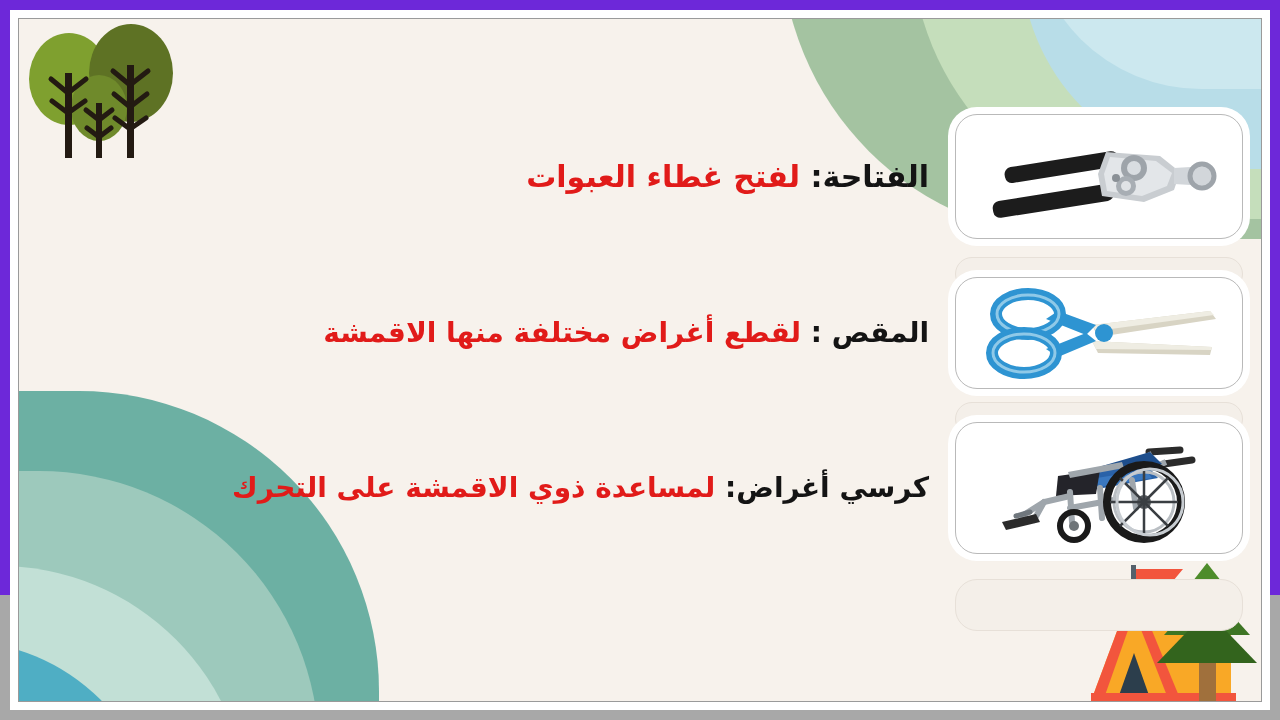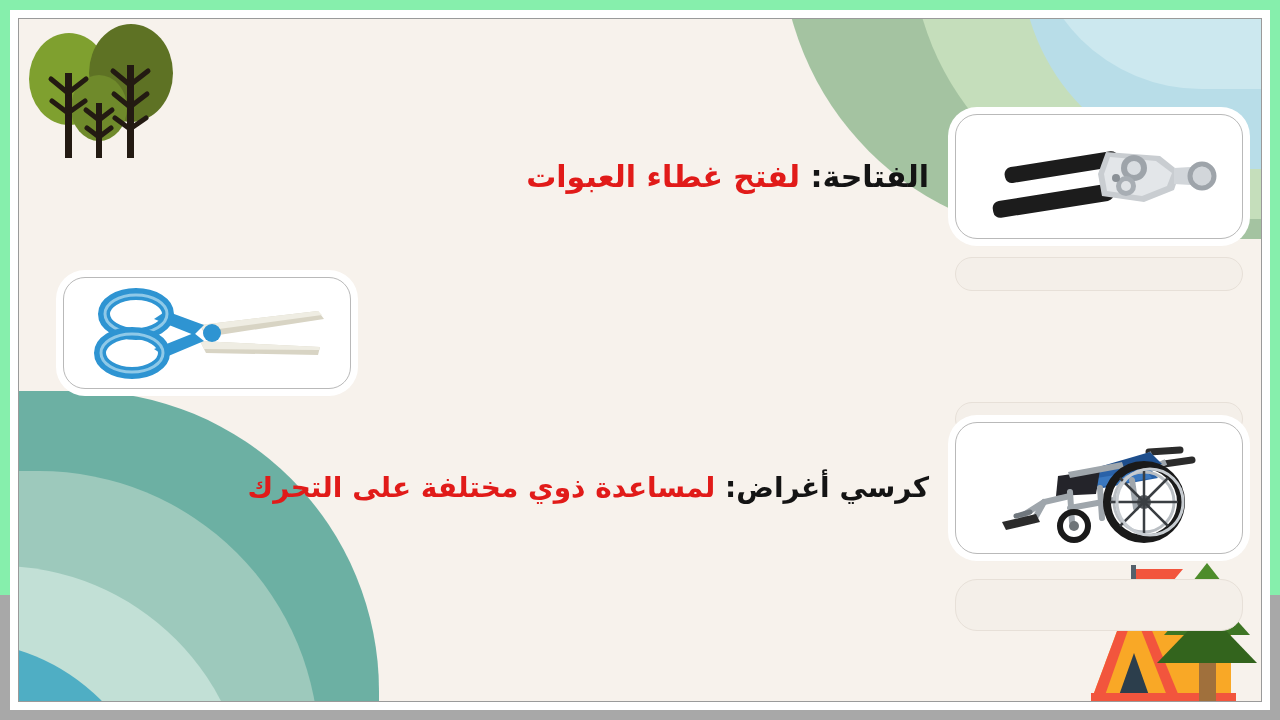--- a/index.html
+++ b/index.html
@@ -10,21 +10,21 @@
     overflow: hidden;
     background: #A8A8A8;
     font-family: "DejaVu Sans", "Liberation Sans", sans-serif;
   }
 
   
   .outer-frame {
     position: absolute;
     left: 0; top: 0;
     width: 1280px; height: 595px;
-    background: #86efac;
+    background: #6d28d9;
     text-decoration: underline;
   }
   .white-band {
     position: absolute;
     left: 10px; top: 10px;
     width: 1260px; height: 700px;
     background: #FFFFFF;
   }
   .inner-rule {
     position: absolute;
@@ -278,20 +278,21 @@
 
             <path d="M200 44 L233 42 L240 52 L233 62 L200 60 Z" fill="#D2D6DA"></path>
             <circle cx="228" cy="52" r="12" fill="none" stroke="#9EA4AA" stroke-width="5"></circle>
 
             <circle cx="142" cy="54" r="4" fill="#8A9096"></circle>
           </svg>
         </div>
       </div>
 
       <div class="row row-2">
+        <div class="row-text"><span class="term">المقص : </span><span>لقطع أغراض مختلفة منها الاقمشة</span></div>
 
         <div class="card card-2">
           <svg class="card-svg" width="250" height="96" viewBox="0 0 250 96">
             <rect width="250" height="96" fill="#FFFFFF"></rect>
 
             <path d="M118 40 L236 26 L242 34 L124 52 Z" fill="#D8D4C4"></path>
             <path d="M118 40 L236 26 L240 30 L122 46 Z" fill="#EFEDE3"></path>
             <path d="M118 56 L238 62 L236 70 L124 68 Z" fill="#D8D4C4"></path>
             <path d="M118 56 L238 62 L237 65 L122 64 Z" fill="#EFEDE3"></path>
 
@@ -302,21 +303,21 @@
             <ellipse cx="54" cy="29" rx="31" ry="19" fill="none" stroke="#8FC9E8" stroke-width="3"></ellipse>
             <ellipse cx="50" cy="68" rx="32" ry="20" fill="none" stroke="#2E94D2" stroke-width="12"></ellipse>
             <ellipse cx="50" cy="68" rx="31" ry="19" fill="none" stroke="#8FC9E8" stroke-width="3"></ellipse>
 
             <circle cx="130" cy="48" r="9" fill="#2E94D2"></circle>
           </svg>
         </div>
       </div>
 
       <div class="row row-3">
-        <div class="row-text"><span class="term">كرسي أغراض:</span><span> لمساعدة ذوي مختلفة على التحرك</span></div>
+        <div class="row-text"><span class="term">كرسي أغراض:</span><span> لمساعدة ذوي الاقمشة على التحرك</span></div>
 
         <div class="card card-3">
           <svg class="card-svg" width="250" height="116" viewBox="0 0 250 116">
             <rect width="250" height="116" fill="#FFFFFF"></rect>
 
             <path d="M175 22 L206 20" stroke="#2B2B2B" stroke-width="7" stroke-linecap="round" fill="none"></path>
             <path d="M190 34 L218 30" stroke="#2B2B2B" stroke-width="7" stroke-linecap="round" fill="none"></path>
 
             <path d="M148 40 L178 24 M160 46 L192 32" stroke="#9FA6AC" stroke-width="6" fill="none"></path>
 

